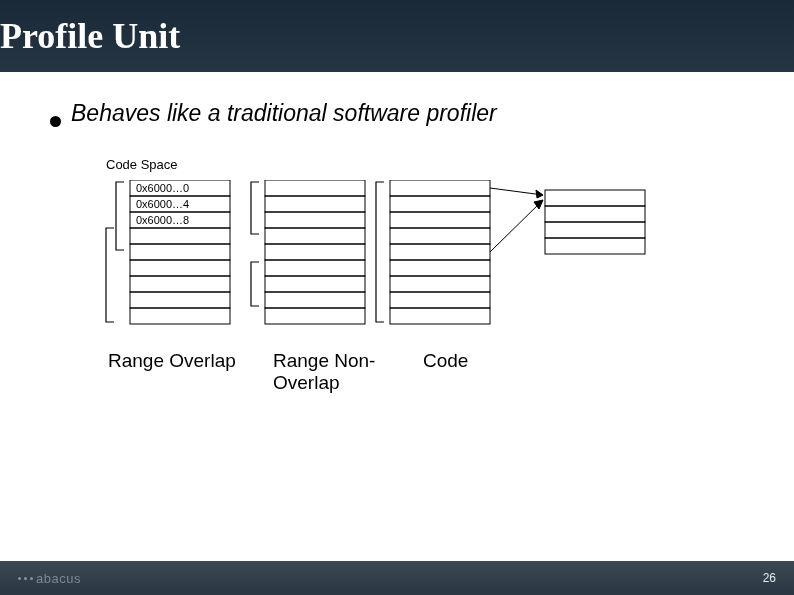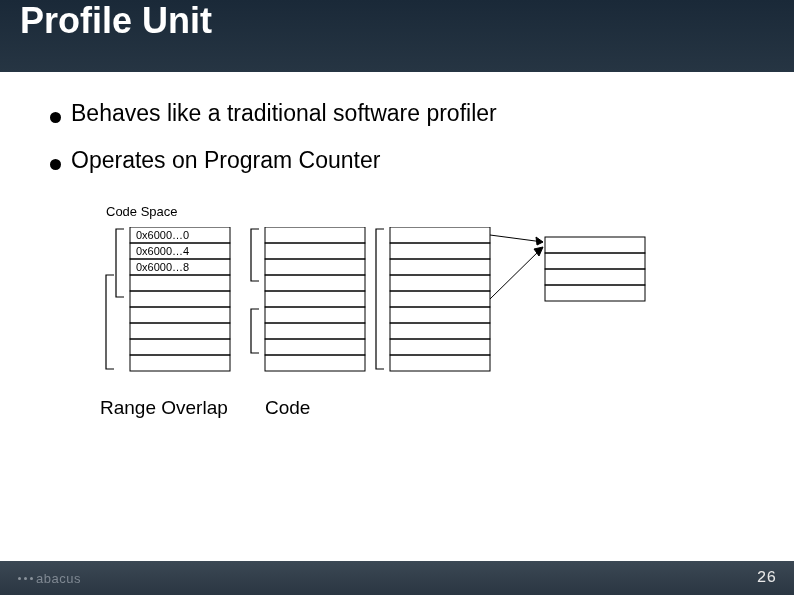--- a/index.html
+++ b/index.html
@@ -9,34 +9,36 @@
     background: #ffffff;
     font-family: Arial, Helvetica, sans-serif;
     position: relative;
     overflow: hidden;
   }
   .header-bar {
     background: linear-gradient(to bottom, #1a2938, #263543);
     height: 72px;
     width: 100%;
     display: flex;
-    padding-left: 20px;
+    align-items: center;
+    font-family: Liberation Serif, serif;
   }
   .title {
     color: #ffffff;
     font-size: 36px;
     font-weight: bold;
   }
   .content {
     padding: 28px 50px 0 50px;
   }
   .bullet-item {
     display: flex;
-    align-items: center;
+    align-items: flex-end;
     margin-bottom: 20px;
+    font-style: italic;
   }
   .bullet {
     width: 11px;
     height: 11px;
     background: #000;
     border-radius: 50%;
     margin-right: 10px;
     margin-top: 8px;
     flex-shrink: 0;
   }
@@ -67,21 +69,21 @@
     display: block;
   }
   .caption-row {
     display: flex;
     margin-top: 20px;
   }
   .caption {
     font-size: 19px;
     color: #000;
   }
-  .caption.c1 { width: 165px; margin-left: 0; }
+  .caption.c1 { width: 165px; margin-left: 8px; }
   .caption.c2 { width: 150px; }
   .caption.c3 { width: 120px; }
   .footer {
     position: absolute;
     bottom: 0;
     left: 0;
     width: 100%;
     height: 34px;
     background: linear-gradient(to bottom, #3b4854, #2a3642);
     display: flex;
@@ -98,42 +100,37 @@
     width: 3px; height: 3px; background: #8a939c; border-radius: 50%;
     margin-right: 2px;
   }
   .logo-text {
     color: #7f8892;
     font-size: 13px;
     letter-spacing: 0.5px;
   }
   .page-number {
     color: #e8e8e8;
-    font-size: 16px;
-    font-family: Liberation Mono, monospace;
+    font-size: 12px;
   }
 </style>
 </head>
 <body>
 
 <div class="header-bar">
   <div class="title">Profile Unit</div>
 </div>
 
 <div class="content">
 
   <div class="bullet-item">
     <div class="bullet"></div>
     <div class="bullet-text">Behaves like a traditional software profiler</div>
   </div>
 
-  <div class="bullet-item">
-    <div class="bullet"></div>
-    <div class="bullet-text">Operates on Program Counter</div>
-  </div>
 
   <div class="diagram-area">
     <div class="code-space-label">Code Space</div>
 
     <div class="diagram-row">
 
       <div class="diagram-col">
         <svg width="135" height="150">
 
           <g stroke="#000" stroke-width="1" fill="none">
@@ -205,20 +202,21 @@
             <line x1="120" y1="72" x2="173" y2="20"></line>
             <polygon points="173,20 164,22 169,29"></polygon>
           </g>
         </svg>
       </div>
 
     </div>
 
     <div class="caption-row">
       <div class="caption c1">Range Overlap</div>
+      <div class="caption c2">Range Non-Overlap</div>
       <div class="caption c3">Code</div>
     </div>
 
   </div>
 </div>
 
 <div class="footer">
   <div class="logo">
     <div class="logo-dot"></div>
     <div class="logo-dot"></div>

